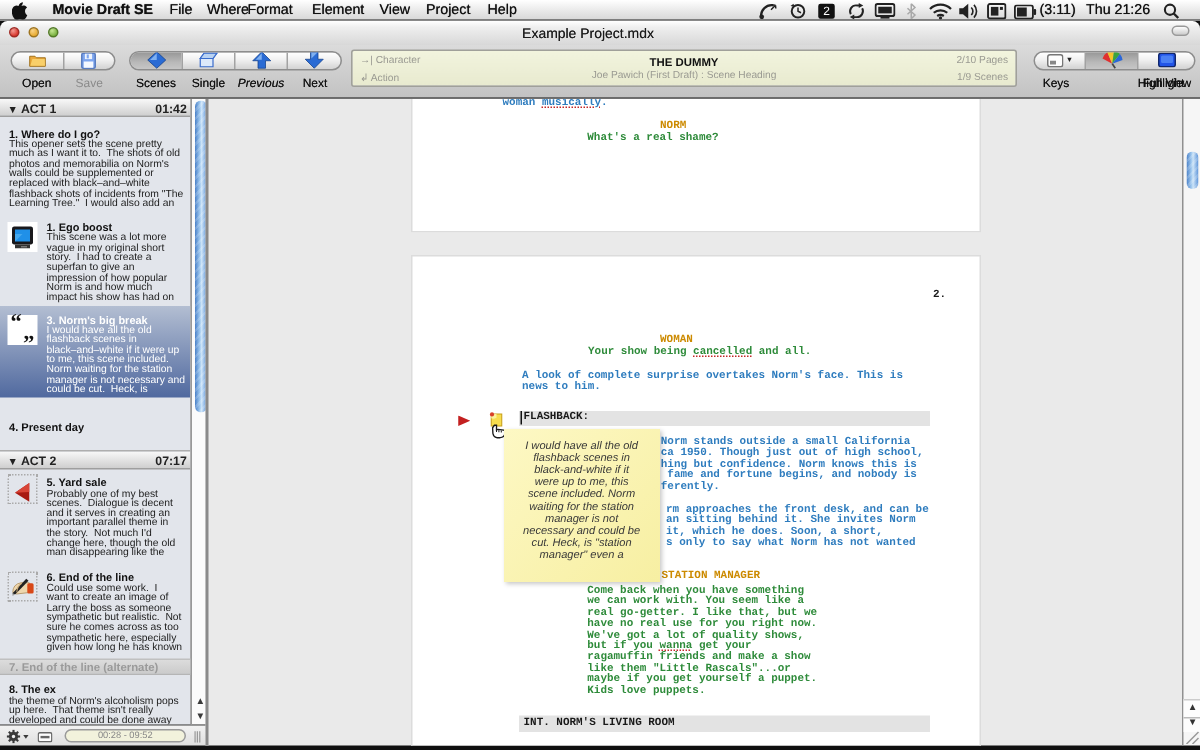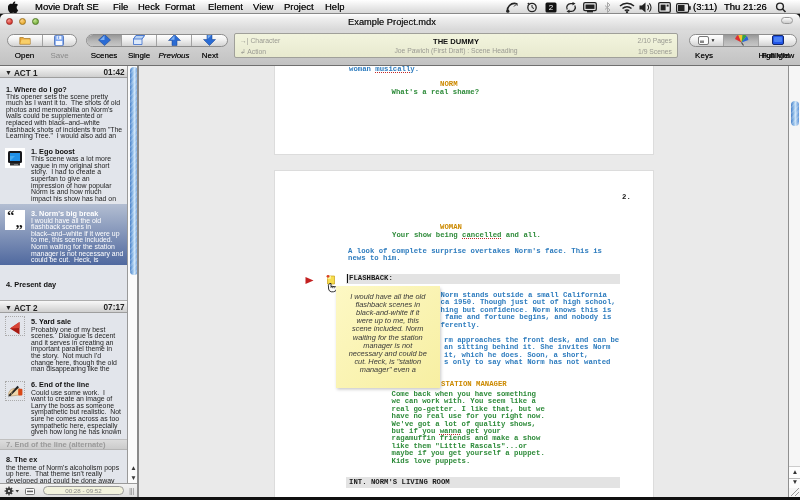--- a/index.html
+++ b/index.html
@@ -1,21 +1,21 @@
 <!DOCTYPE html>
 <html><head><meta charset="utf-8"><style>
 *{margin:0;padding:0;box-sizing:border-box;}
 html,body{width:800px;height:500px;overflow:hidden;background:#101010;font-family:"Liberation Sans",sans-serif;}
 #screen{position:absolute;top:0;left:0;width:800px;height:500px;background:#101010;}
 .abs{position:absolute;}
 
 
 #menubar{position:absolute;left:0;top:0;width:800px;height:14px;background:linear-gradient(180deg,#ffffff,#e9e9e9 55%,#d8d8d8);border-bottom:1px solid #888;font-size:9.5px;color:#111;}
 #menubar .mi{position:absolute;top:1px;line-height:12px;text-shadow:0 0 0.45px rgba(0,0,0,0.85);}
-#menubar .b{font-weight:normal;}
+#menubar .b{font-weight:bold;}
 
 
 #titlebar{position:absolute;left:0;top:14px;width:800px;height:16px;border-radius:5px 5px 0 0;background:linear-gradient(180deg,#ffffff,#efefef 25%,#d8d8d8);}
 #toolbar{position:absolute;left:0;top:30px;width:800px;height:36px;background:linear-gradient(180deg,#dbdbdb,#c2c2c2);border-bottom:1px solid #6f6f6f;}
 .tl{position:absolute;top:17.5px;width:7px;height:7px;border-radius:50%;}
 #wtitle{position:absolute;top:15px;left:302px;width:180px;text-align:center;font-size:9.3px;font-weight:normal;color:#1a1a1a;line-height:14px;text-shadow:0 0 0.4px rgba(0,0,0,0.7);}
 #ovalbtn{position:absolute;top:17px;left:781px;width:12px;height:7px;border-radius:4px;background:linear-gradient(180deg,#fdfdfd,#ccc);border:1px solid #999;}
 
 .cap{position:absolute;top:33.5px;height:13.5px;border:1px solid #8d8d8d;border-radius:7px;background:linear-gradient(180deg,#ffffff,#f0f0f0 45%,#d3d3d3);overflow:hidden;display:flex;}
 .seg{height:100%;display:flex;align-items:center;justify-content:center;border-right:1px solid #a2a2a2;}
@@ -75,21 +75,21 @@
 #note .nt{position:absolute;left:1px;right:1px;top:6.5px;text-align:center;font-style:italic;font-size:7.4px;line-height:8.2px;color:#383838;}
 </style></head><body>
 <div id="screen">
 
 <div id="menubar">
   <svg class="abs" style="left:8px;top:1px" width="11" height="12" viewBox="0 0 10 11">
         <path fill="#111" d="M5.8 2.6c.5-.6.9-1.4.8-2.2-.7 0-1.5.5-2 1.1-.4.5-.8 1.3-.7 2.1.8.1 1.5-.4 1.9-1zM7.9 5.9c0-1.5 1.2-2.2 1.3-2.2C8.5 2.6 7.4 2.5 7 2.5c-.9-.1-1.8.5-2.2.5-.5 0-1.2-.5-2-.5C1.8 2.5.8 3.1.3 4.1c-1 1.8-.3 4.4.7 5.8.5.7 1.1 1.5 1.9 1.4.7 0 1-.5 1.9-.5.9 0 1.1.5 1.9.5.8 0 1.3-.7 1.8-1.4.6-.8.8-1.6.8-1.6s-1.4-.6-1.4-2.4z"></path>
       </svg>
   <span class="mi b" style="left:35px">Movie Draft SE</span>
   <span class="mi" style="left:113px">File</span>
-  <span class="mi" style="left:138px">Heck</span>
+  <span class="mi" style="left:138px">Where</span>
   <span class="mi" style="left:165px">Format</span>
   <span class="mi" style="left:208px">Element</span>
   <span class="mi" style="left:253px">View</span>
   <span class="mi" style="left:284px">Project</span>
   <span class="mi" style="left:325px">Help</span>
   <svg class="abs" style="left:506px;top:2px" width="12" height="11" viewBox="0 0 12 11">
         <path d="M1.5 9.5 Q1 6 3.5 3.5 Q6 1 9.5 1.5" fill="none" stroke="#222" stroke-width="1.6"></path>
         <circle cx="1.8" cy="9.2" r="1.6" fill="#222"></circle>
         <path d="M8 4.5 L11 1.5 M11 1.5 L8.8 1.3 M11 1.5 L11.2 3.7" stroke="#222" stroke-width="1" fill="none"></path>
       </svg>
@@ -315,21 +315,21 @@
   <span class="pill">00:28 - 09:52</span>
   <span class="grip">|||</span>
 </div>
 
 <div id="main">
 
   <div class="page" style="top:-3px;height:91.5px;"></div>
 
   <div class="page" style="top:103.5px;height:400px;"></div>
 
-  <div class="mono c-act" style="left:210px;top:0.2px;">woman <span class="rsq">musically</span>.</div>
+  <div class="mono c-act" style="left:196px;top:0.2px;">woman <span class="rsq">musically</span>.</div>
   <div class="mono c-chr" style="left:301px;top:14.8px;">NORM</div>
   <div class="mono c-dlg" style="left:252.5px;top:22.6px;">What's a real shame?</div>
 
   <div class="mono c-blk" style="left:483px;top:127.5px;">2.</div>
   <div class="mono c-chr" style="left:301px;top:157.5px;">WOMAN</div>
   <div class="mono c-dlg" style="left:253px;top:165.5px;">Your show being <span class="rsq">cancelled</span> and all.</div>
   <div class="mono c-act" style="left:209px;top:181.5px;">A look of complete surprise overtakes Norm's face. This is<br>news to him.</div>
 
   <div class="sbar" style="top:207.5px;"></div>
   <div class="mono c-blk" style="left:210px;top:209.2px;">FLASHBACK:</div>

